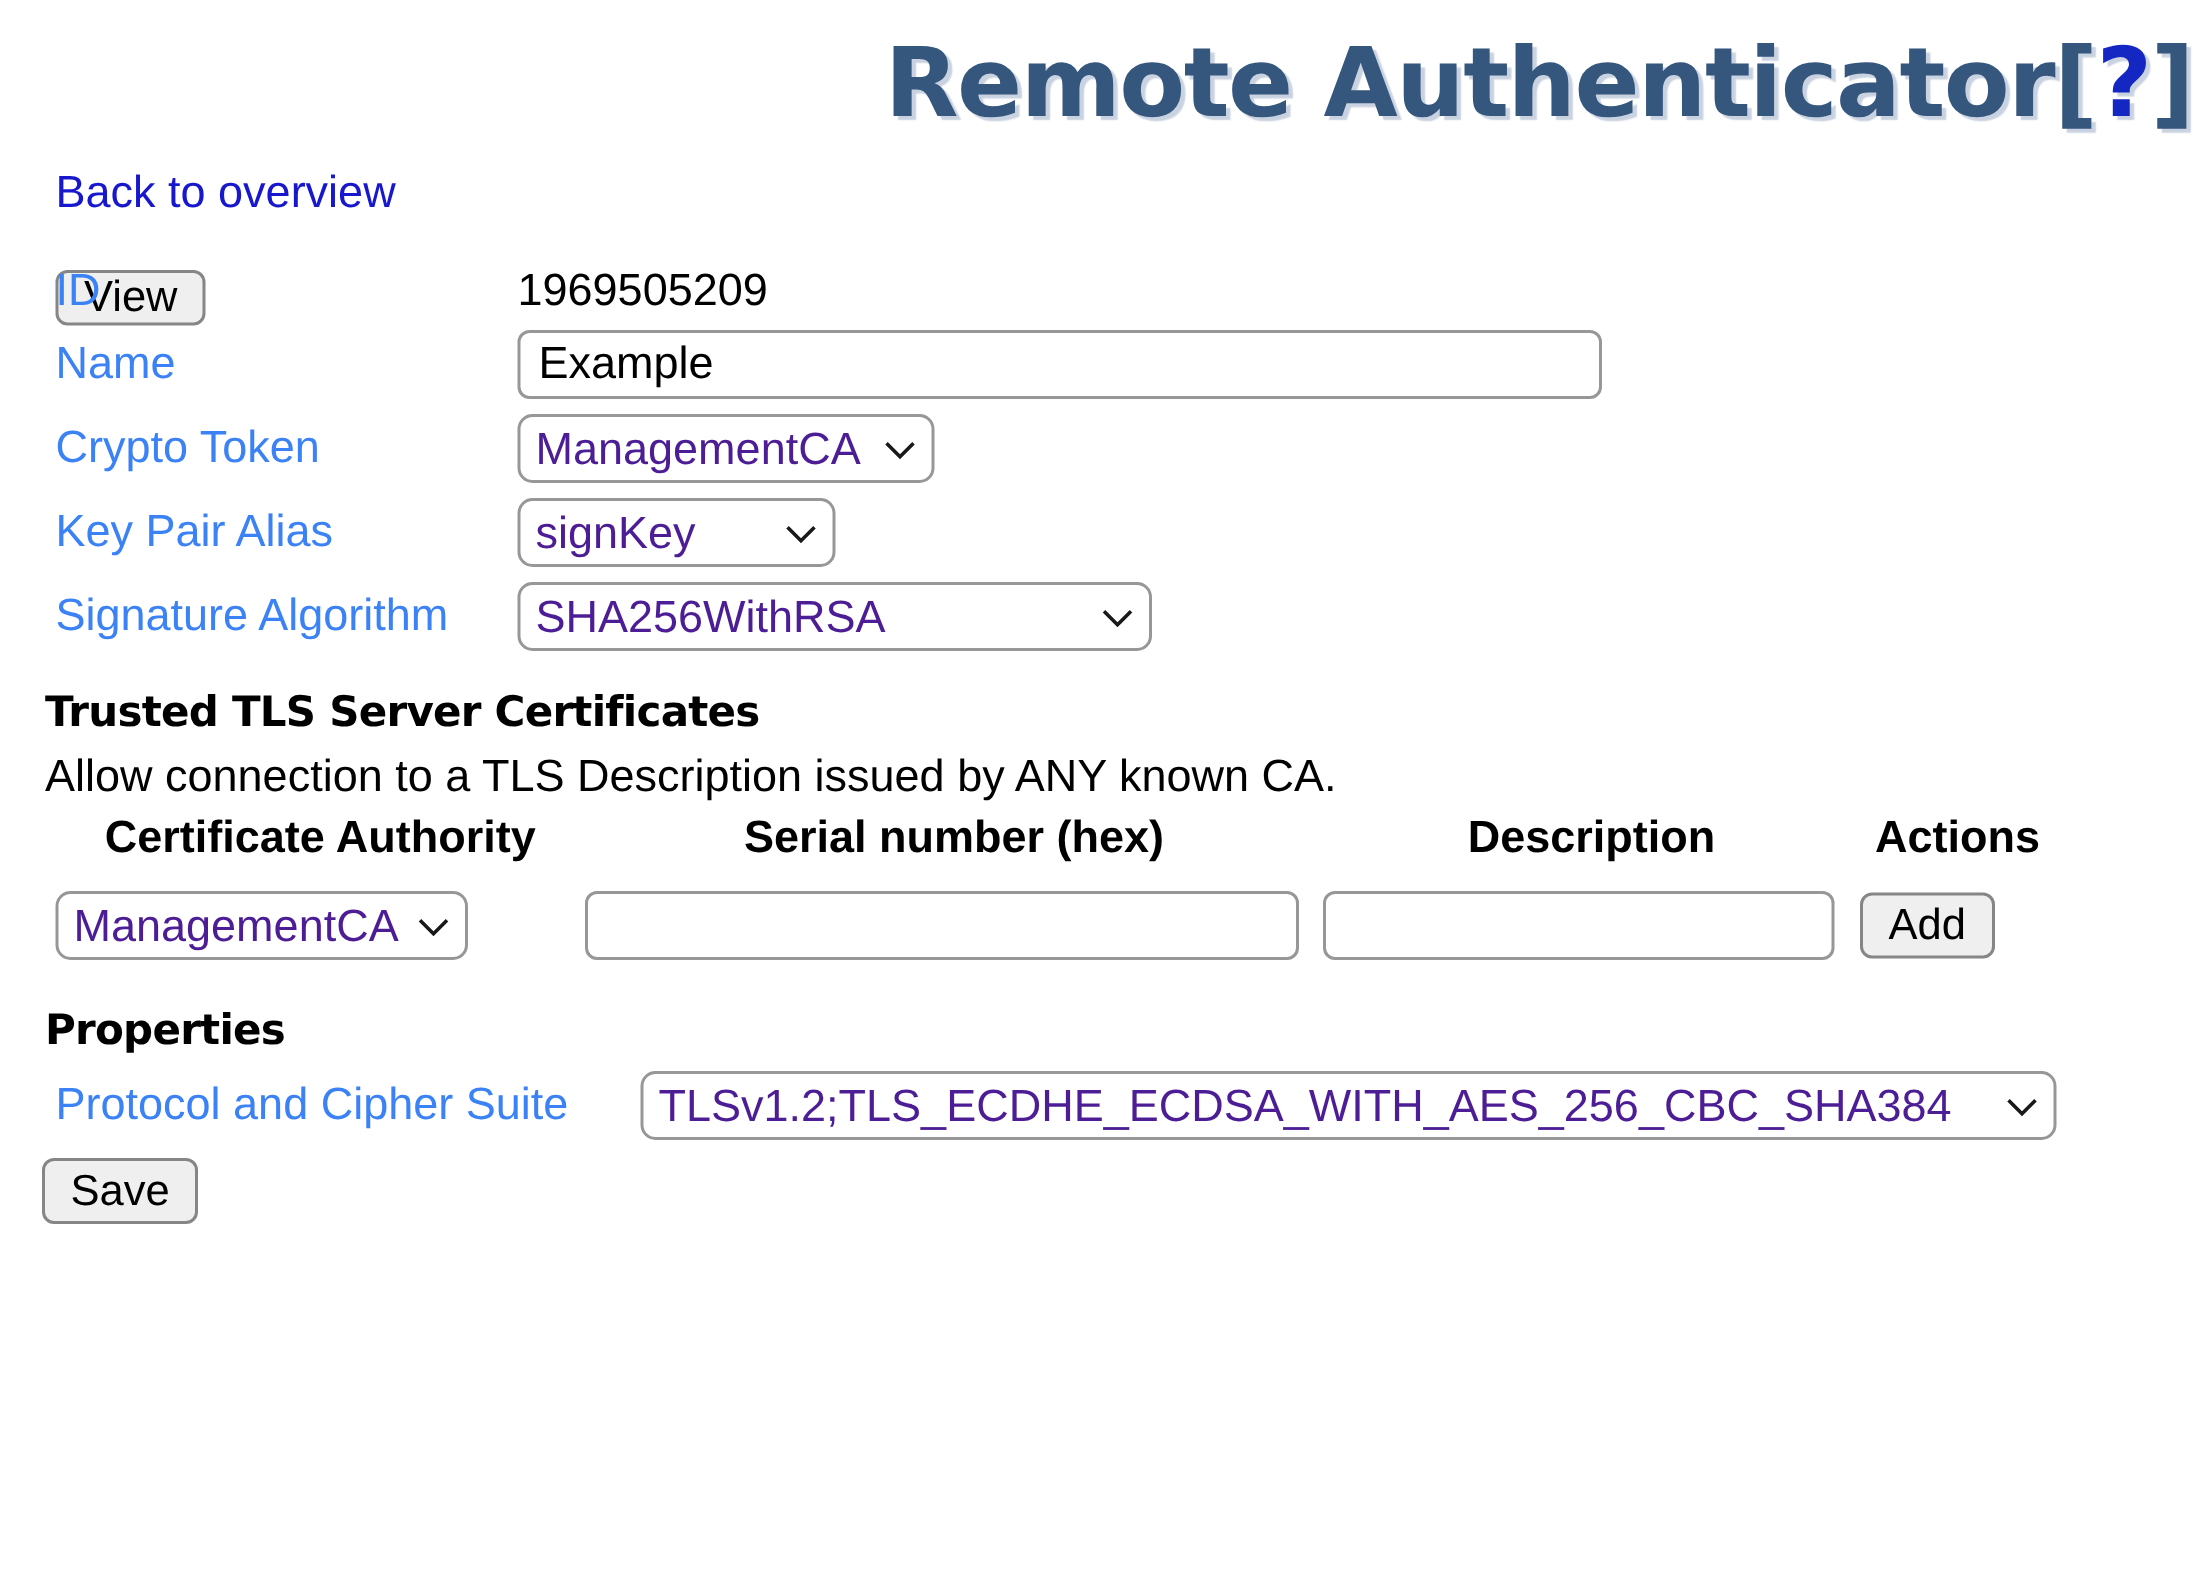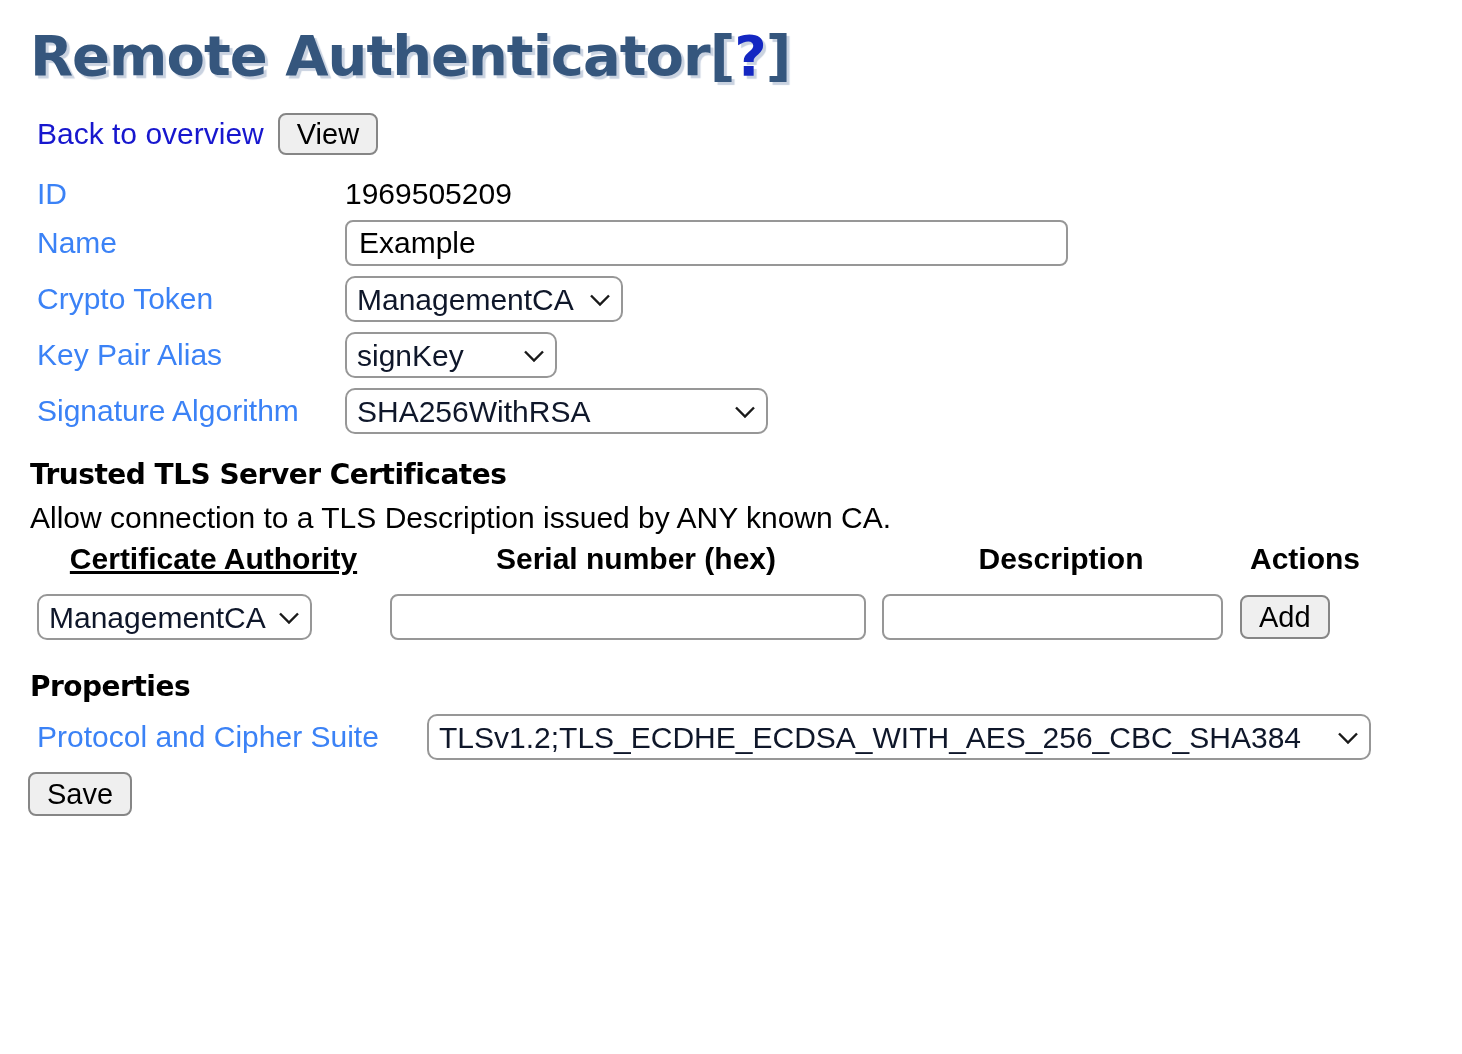--- a/index.html
+++ b/index.html
@@ -10,39 +10,41 @@
     font-family: "Liberation Sans", sans-serif;
     color: #000000;
     overflow: hidden;
   }
 
   
   h1.page-title {
     margin: 24px 0 0 30px;
     font-family: "DejaVu Sans", sans-serif;
     font-weight: bold;
-    font-size: 56px;
+    font-size: 64px;
     line-height: 64px;
     color: #35567d;
     text-shadow: 3px 3px 1px #c9d2e0;
     letter-spacing: -1px;
+    text-align: right;
   }
   h1.page-title .help-q {
     color: #1427c2;
     text-decoration: none;
     cursor: pointer;
   }
 
   
   .toolbar {
     margin: 24px 0 0 37px;
     display: flex;
-    align-items: center;
-    gap: 14px;
+    align-items: flex-start;
+    gap: 34px;
     height: 44px;
+    flex-direction: column;
   }
   a.back-link {
     font-size: 30px;
     color: #1717ce;
     text-decoration: none;
     cursor: pointer;
   }
 
   
   .btn {
@@ -89,21 +91,21 @@
   .input-desc { width: 341px; }
 
   
   .select-wrap { position: relative; display: inline-block; }
   select.ui-select {
     -webkit-appearance: none;
     -moz-appearance: none;
     appearance: none;
     font-family: "Liberation Sans", sans-serif;
     font-size: 30px;
-    color: #0f172a;
+    color: #4c1d95;
     width: 100%;
     height: 46px;
     background: #fff;
     border: 2px solid #979797;
     border-radius: 10px;
     padding: 0 44px 0 10px;
     outline: none;
     cursor: pointer;
   }
   .select-wrap svg.chev {
@@ -146,21 +148,21 @@
   table.tls-table th {
     font-size: 30px;
     font-weight: bold;
     text-align: center;
     height: 36px;
     padding: 0 0 16px 0;
     vertical-align: top;
     white-space: nowrap;
   }
   table.tls-table td { vertical-align: middle; height: 50px; }
-  .col-ca     { width: 353px; text-decoration: underline; }
+  .col-ca     { width: 353px; }
   .col-serial { width: 492px; }
   .col-desc   { width: 358px; }
   .col-act    { width: 130px; }
 
   
   .properties-row {
     display: grid;
     grid-template-columns: 390px auto;
     align-items: center;
     margin: 0 0 0 37px;

